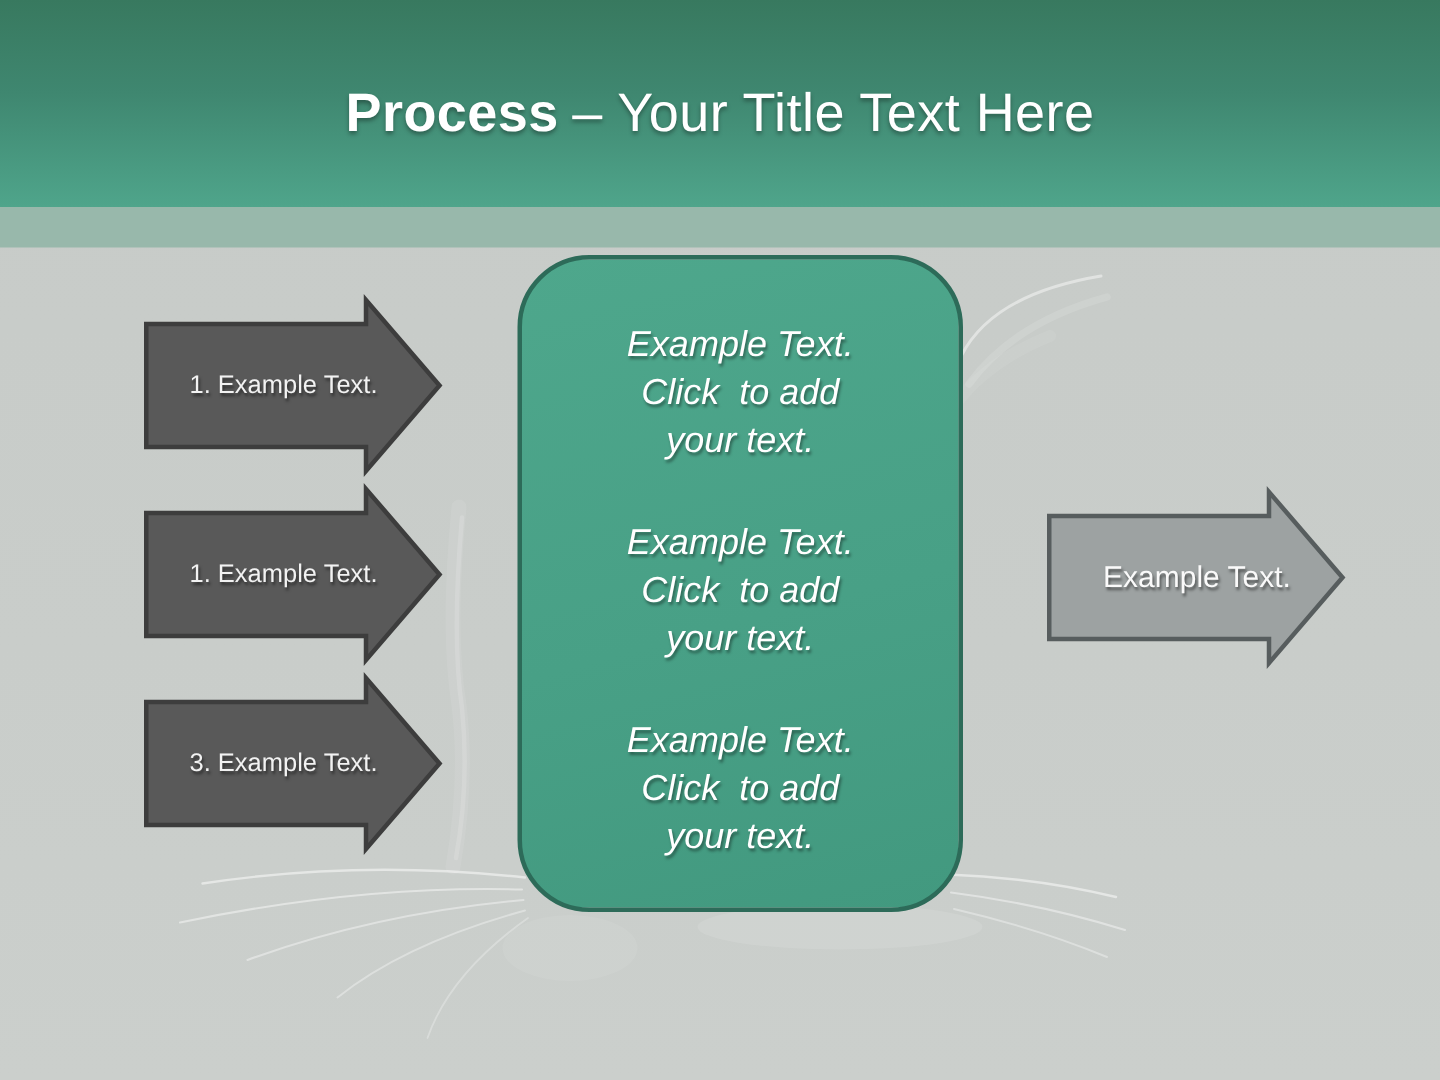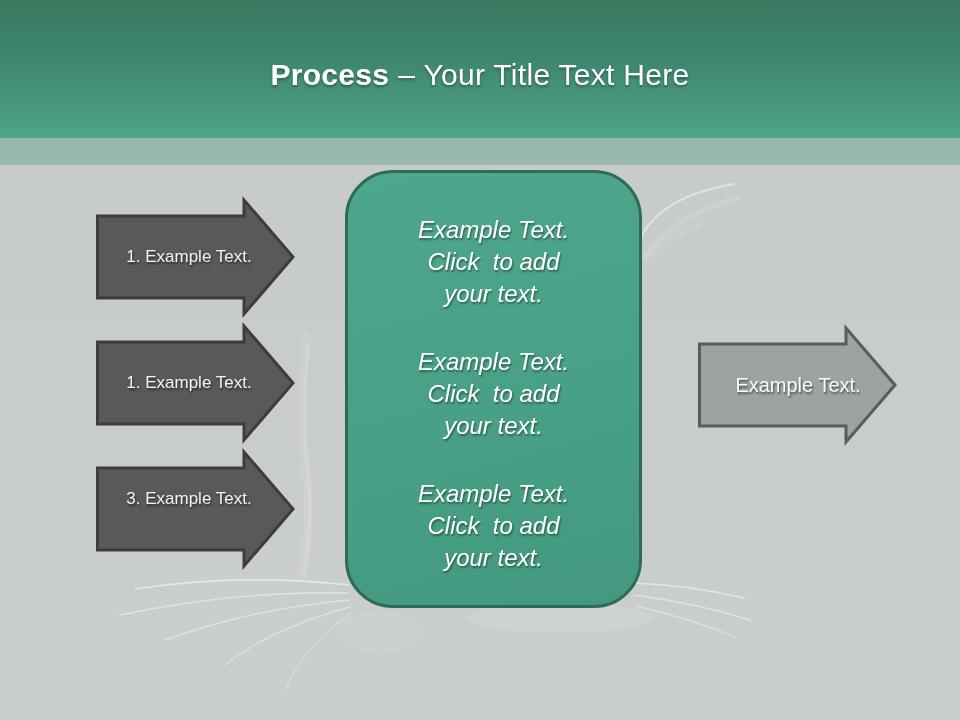--- a/index.html
+++ b/index.html
@@ -21,21 +21,21 @@
     left: 0; top: 0;
     width: 960px; height: 138px;
     background: linear-gradient(180deg, #38795f 0%, #3f8770 45%, #4fa58b 100%);
     display: flex;
     align-items: center;
     justify-content: center;
     padding-top: 12px;
   }
   .title {
     color: #ffffff;
-    font-size: 30px;
+    font-size: 36px;
     font-weight: 400;
     letter-spacing: 0.3px;
     text-shadow: 0 2px 3px rgba(0,0,0,0.35);
     white-space: pre;
   }
   .title .t-bold { font-weight: 700; }
   .title .t-rest { margin-left: 9px; }
 
   .subband {
     position: absolute;
@@ -135,21 +135,21 @@
   <div class="arrow-label dark" style="left:96px; top:198px;">1. Example Text.</div>
 
   <svg class="arrow-svg dark-arrow" style="left:96px; top:324px;" width="200" height="118" viewBox="0 0 200 118">
     <polygon points="1.5,18 148,18 148,2 197,59 148,116 148,100 1.5,100"></polygon>
   </svg>
   <div class="arrow-label dark" style="left:96px; top:324px;">1. Example Text.</div>
 
   <svg class="arrow-svg dark-arrow" style="left:96px; top:450px;" width="200" height="118" viewBox="0 0 200 118">
     <polygon points="1.5,18 148,18 148,2 197,59 148,116 148,100 1.5,100"></polygon>
   </svg>
-  <div class="arrow-label dark" style="left:96px; top:440px;">3. Example Text.</div>
+  <div class="arrow-label dark" style="left:96px; top:450px;">3. Example Text.</div>
 
   <div class="panel">
     <div class="gb-block">
       <div class="gb-line">Example Text.</div>
       <div class="gb-line">Click  to add</div>
       <div class="gb-line">your text.</div>
     </div>
     <div class="gb-block">
       <div class="gb-line">Example Text.</div>
       <div class="gb-line">Click  to add</div>

